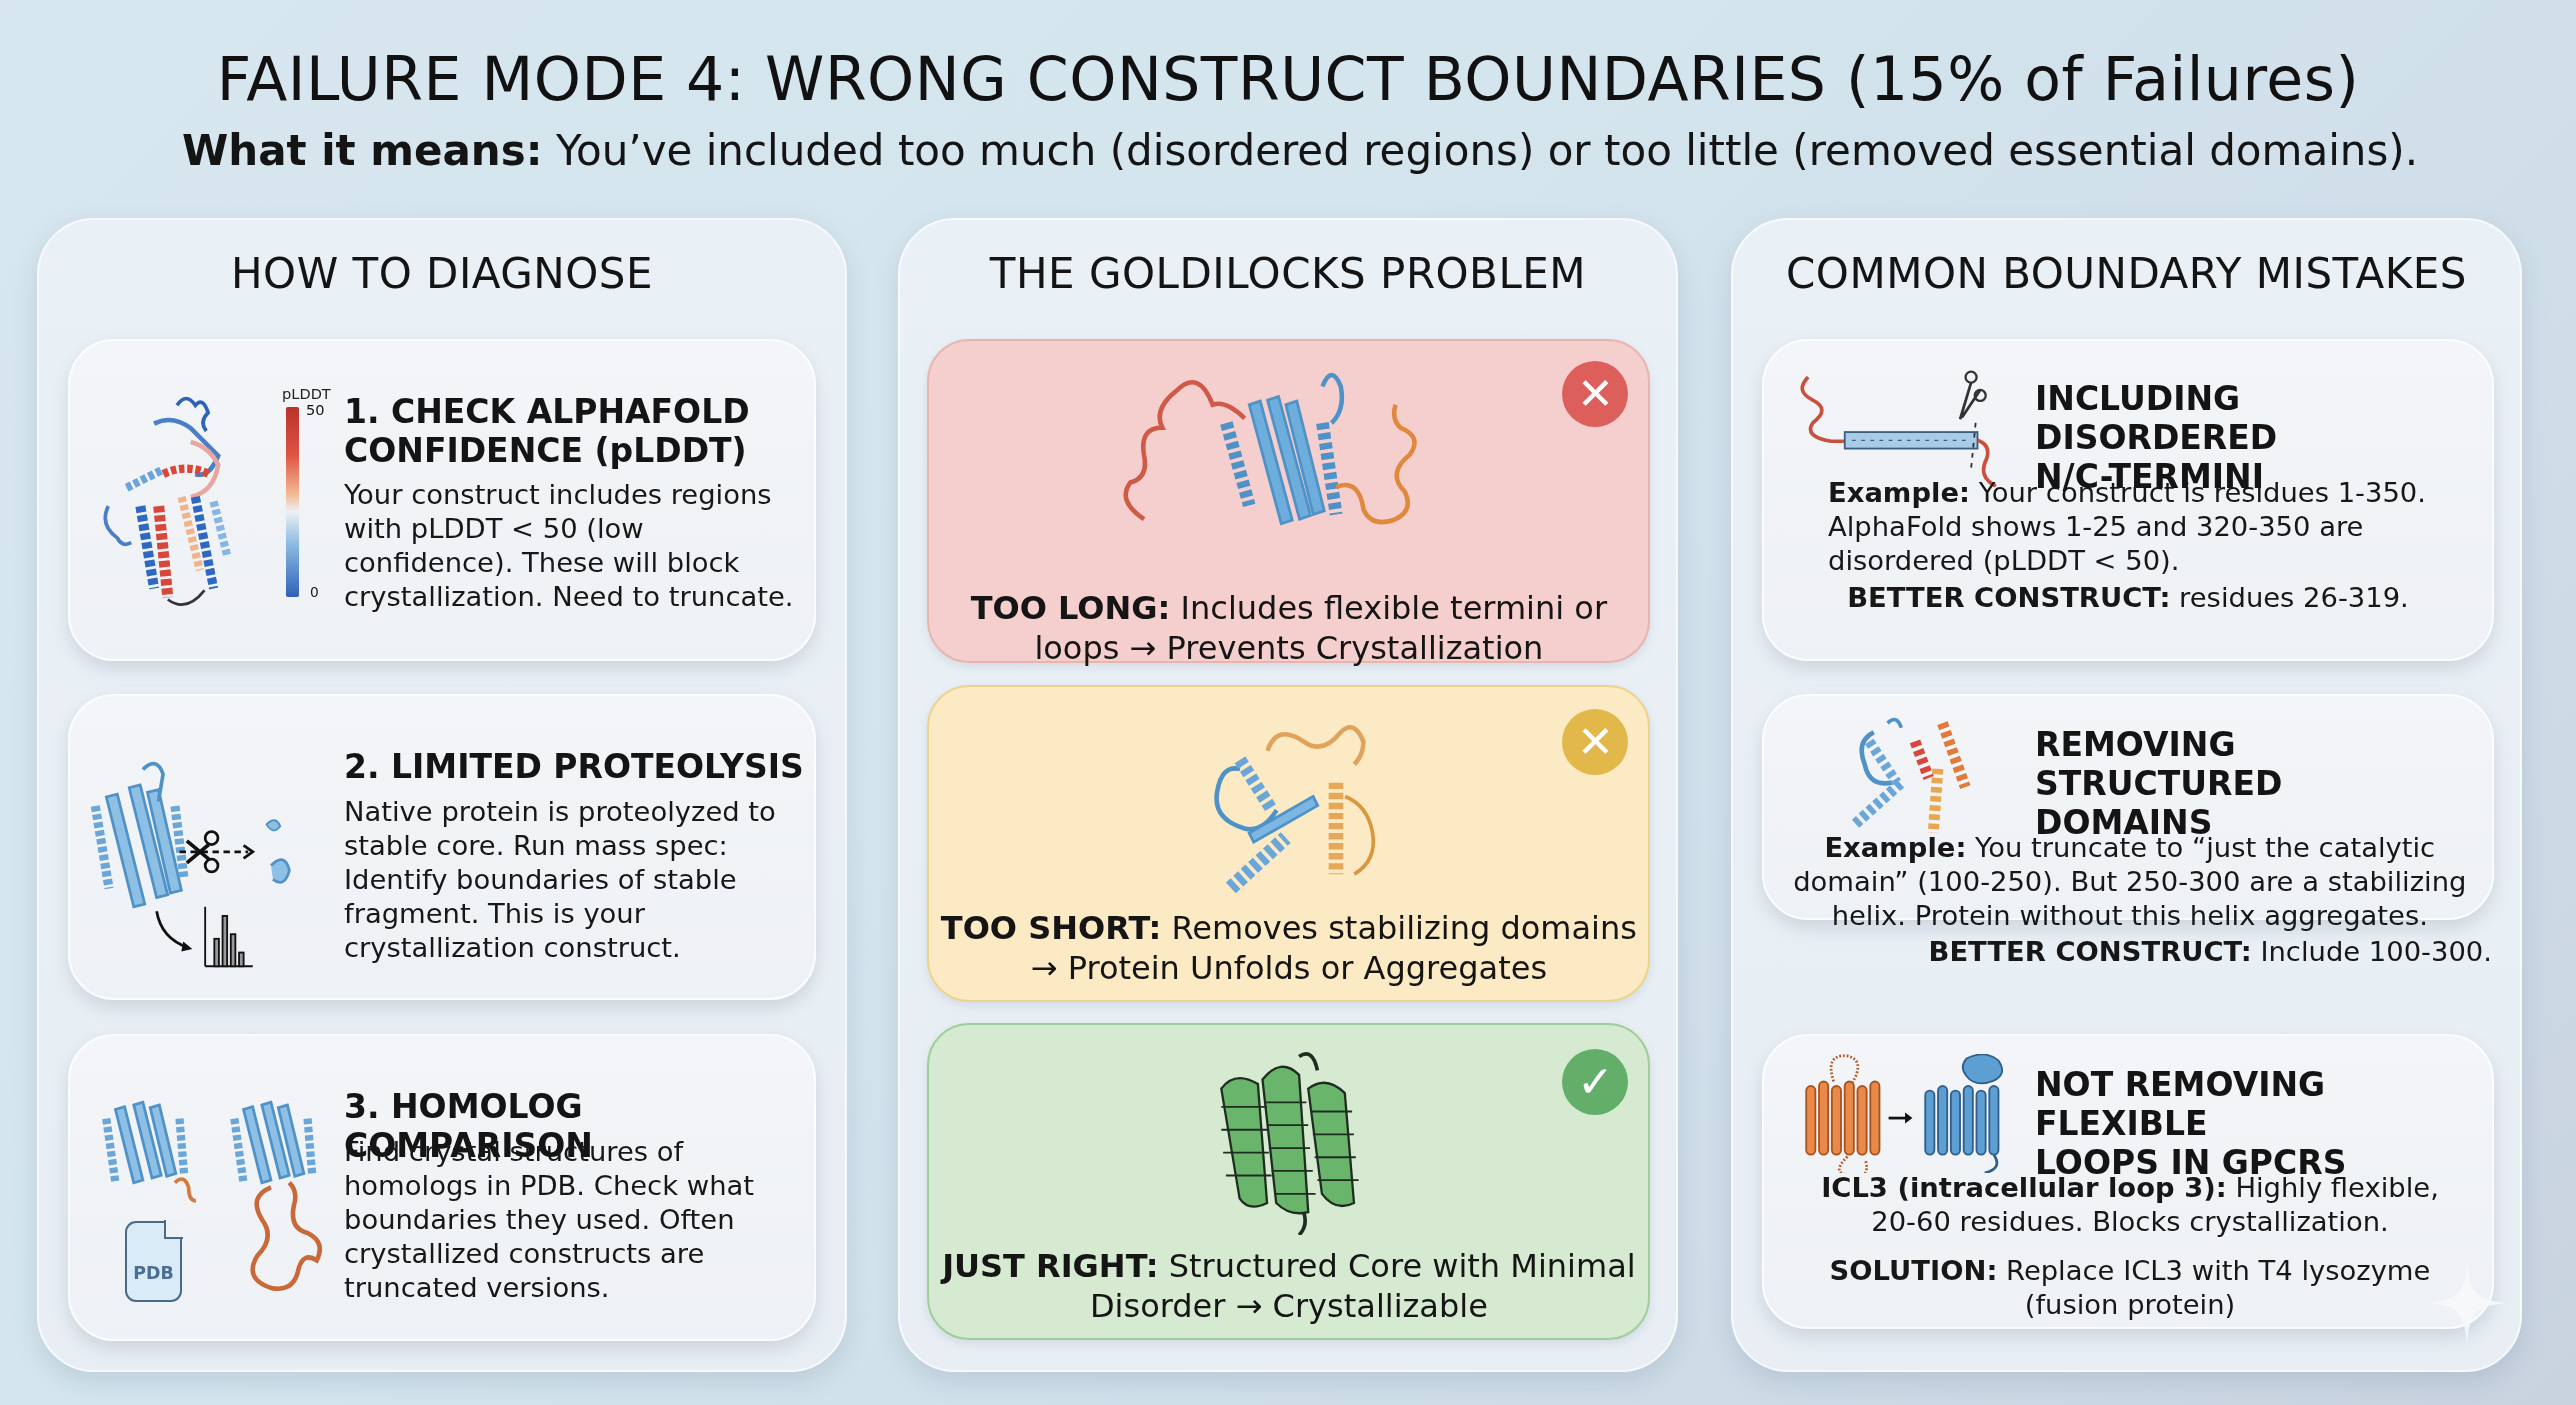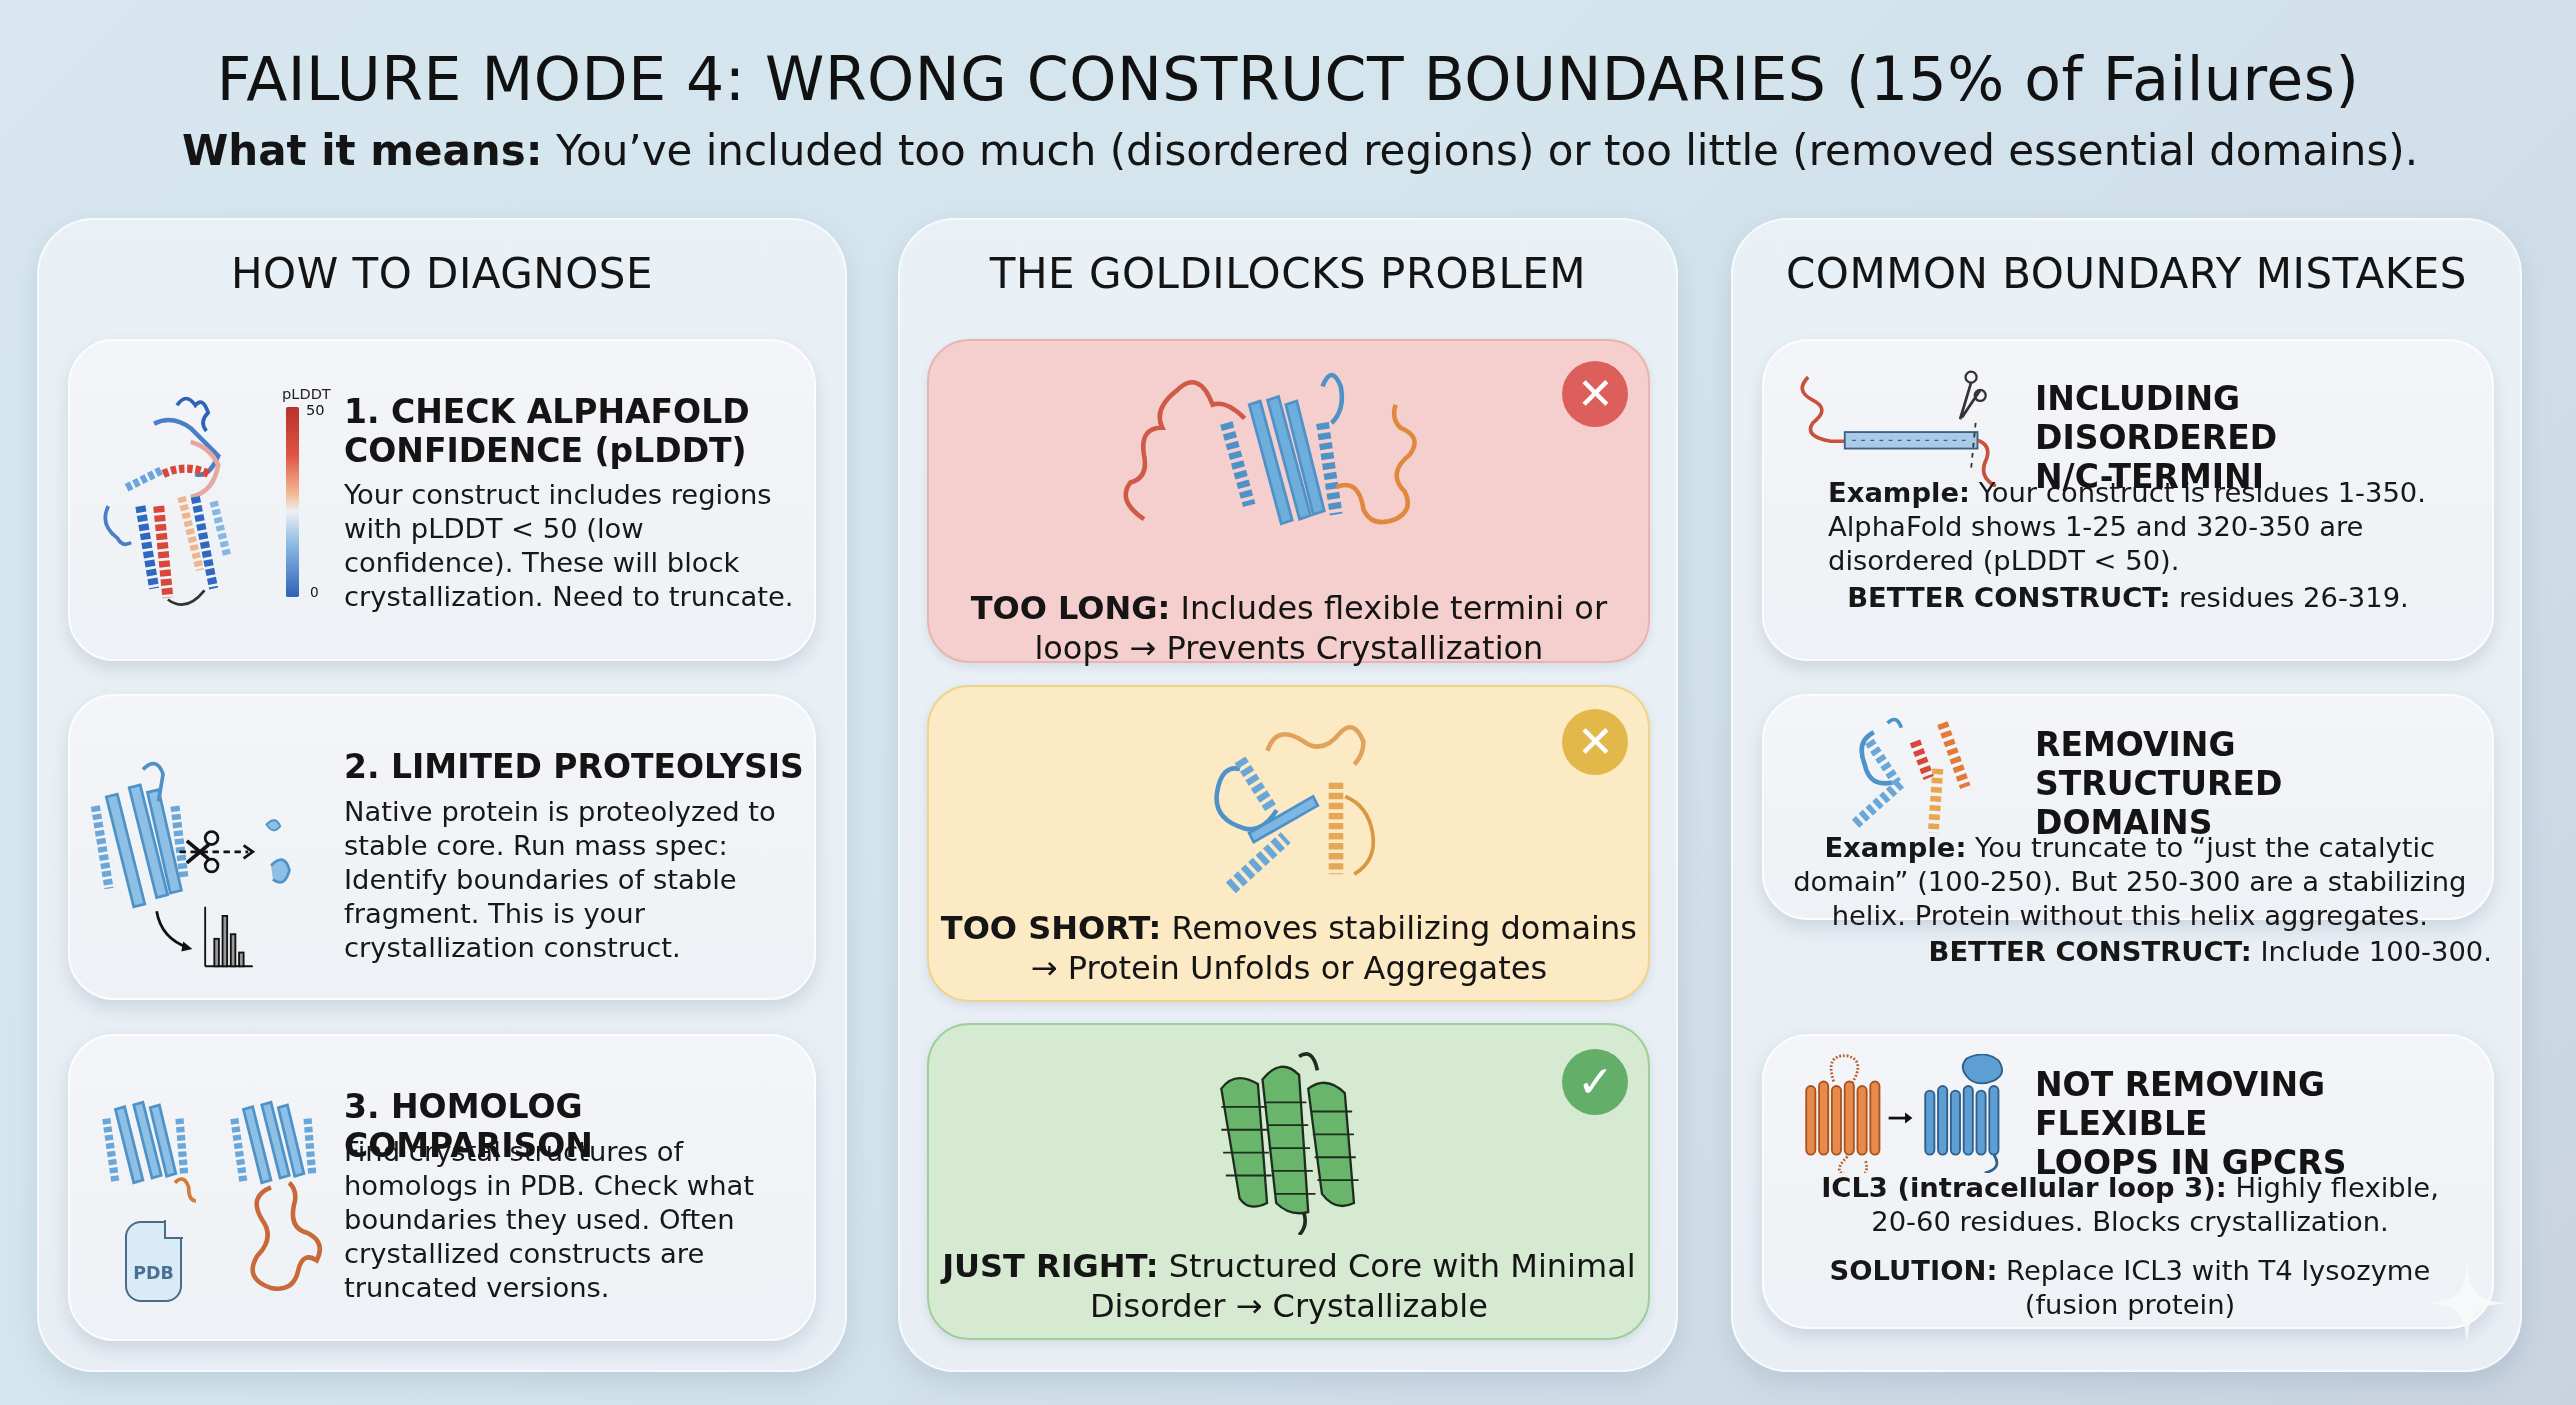--- a/index.html
+++ b/index.html
@@ -165,21 +165,21 @@
         <path d="M190 25 l20 80 l10 -3 l-20 -80 z"></path>
         <path d="M208 28 l18 75 l10 -3 l-18 -75 z"></path>
       </g>
       <path d="M20 40 l10 70" stroke="#6aa6d8" stroke-width="9" stroke-dasharray="6 3"></path>
       <path d="M100 40 l5 60" stroke="#6aa6d8" stroke-width="9" stroke-dasharray="6 3"></path>
       <path d="M160 40 l10 70" stroke="#6aa6d8" stroke-width="9" stroke-dasharray="6 3"></path>
       <path d="M240 40 l5 60" stroke="#6aa6d8" stroke-width="9" stroke-dasharray="6 3"></path>
       <path d="M95 110 q10 -10 15 5 q0 15 8 15" fill="none" stroke="#d37b3c" stroke-width="4"></path>
       <path d="M200 115 q-25 10 -10 35 q15 20 -5 40 q-15 25 15 35 q25 5 30 -20 q5 -20 20 -10 q10 -20 -10 -30 q-20 -5 -15 -30 q5 -15 -5 -25" fill="none" stroke="#c9693a" stroke-width="5"></path>
     </svg>
-    <div class="illus" style="left:55px;top:185px;width:57px;height:81px;border:2.7px solid #4a6a85;border-radius:16px;background:#d9ebf7;">
+    <div class="illus" style="left:55px;top:185px;width:57px;height:81px;border:2.7px solid #4a6a85;border-radius:11px;background:#d9ebf7;">
       <div style="position:absolute;right:-2.7px;top:-2.7px;width:18.3px;height:18.3px;background:#eef1f5;border-left:2.7px solid #4a6a85;border-bottom:2.7px solid #4a6a85;"></div>
       <div style="position:absolute;left:0;top:40px;width:100%;text-align:center;font-size:17.4px;font-weight:700;color:#4a6f92;">PDB</div>
     </div>
     <div class="card-title" style="left:274px;top:51px;">3. HOMOLOG COMPARISON</div>
     <div class="card-body" style="left:274px;top:99px;width:457px;">Find crystal structures of homologs in PDB. Check what boundaries they used. Often crystallized constructs are truncated versions.</div>
   </div>
 </div>
 
 <div class="column col-mid">
   <div class="col-heading">THE GOLDILOCKS PROBLEM</div>

